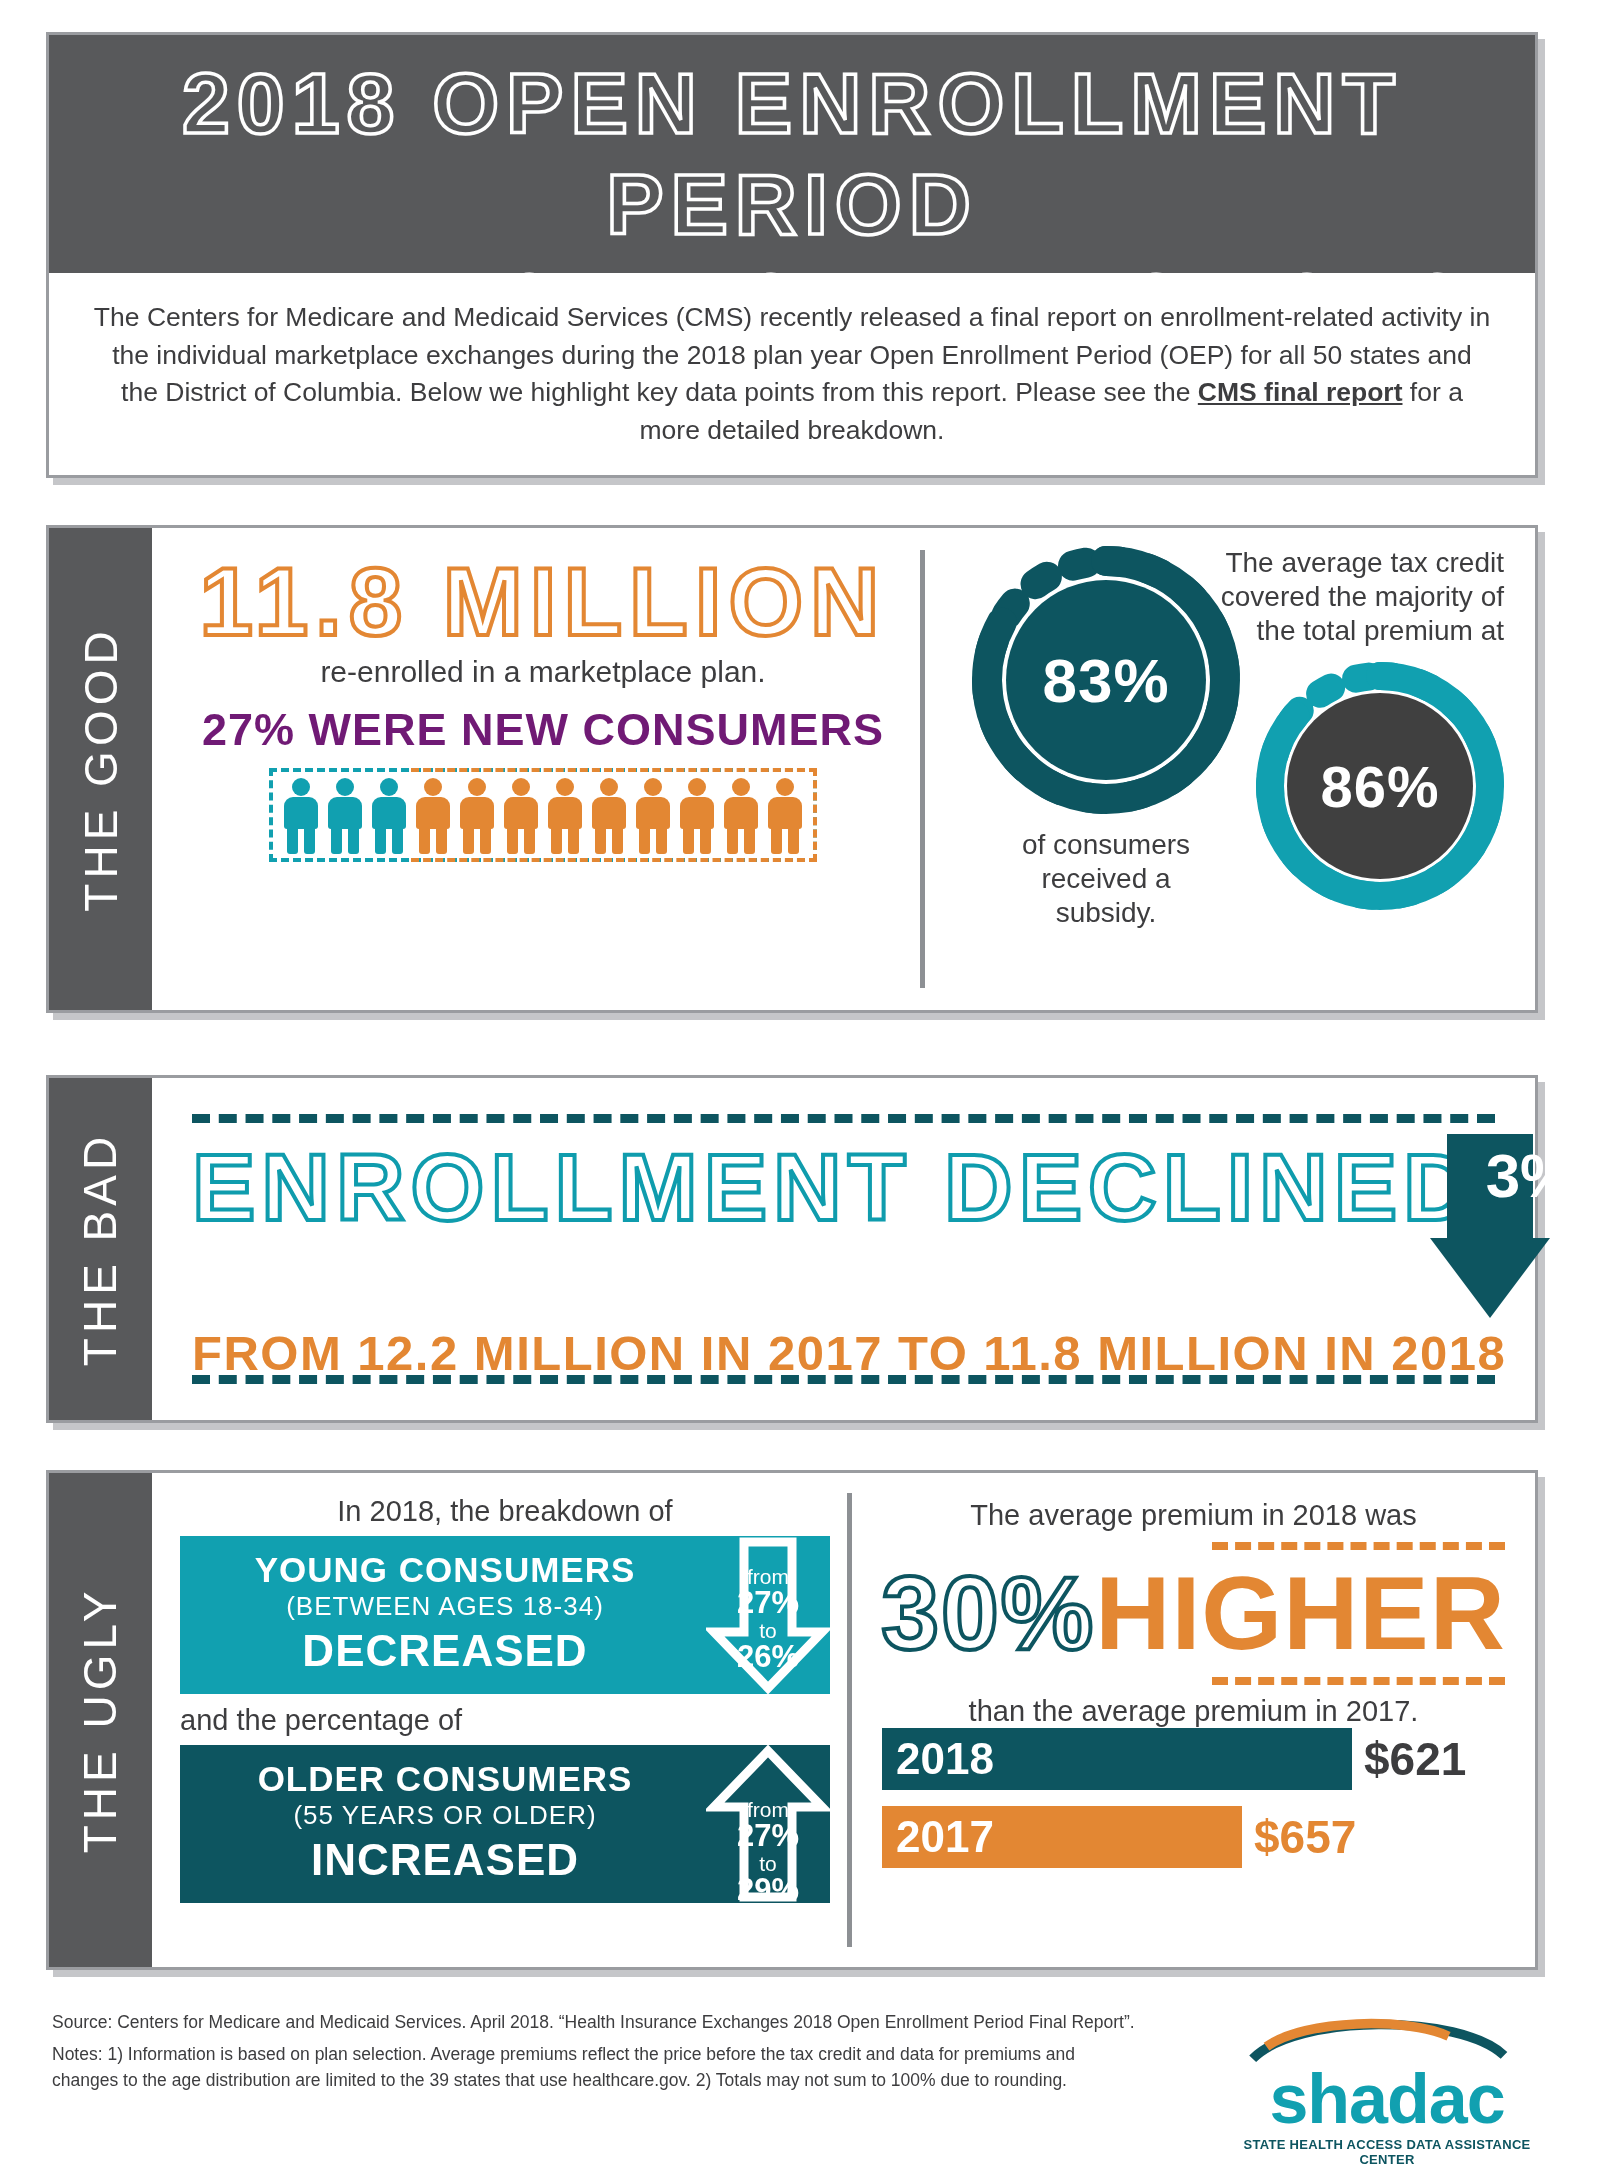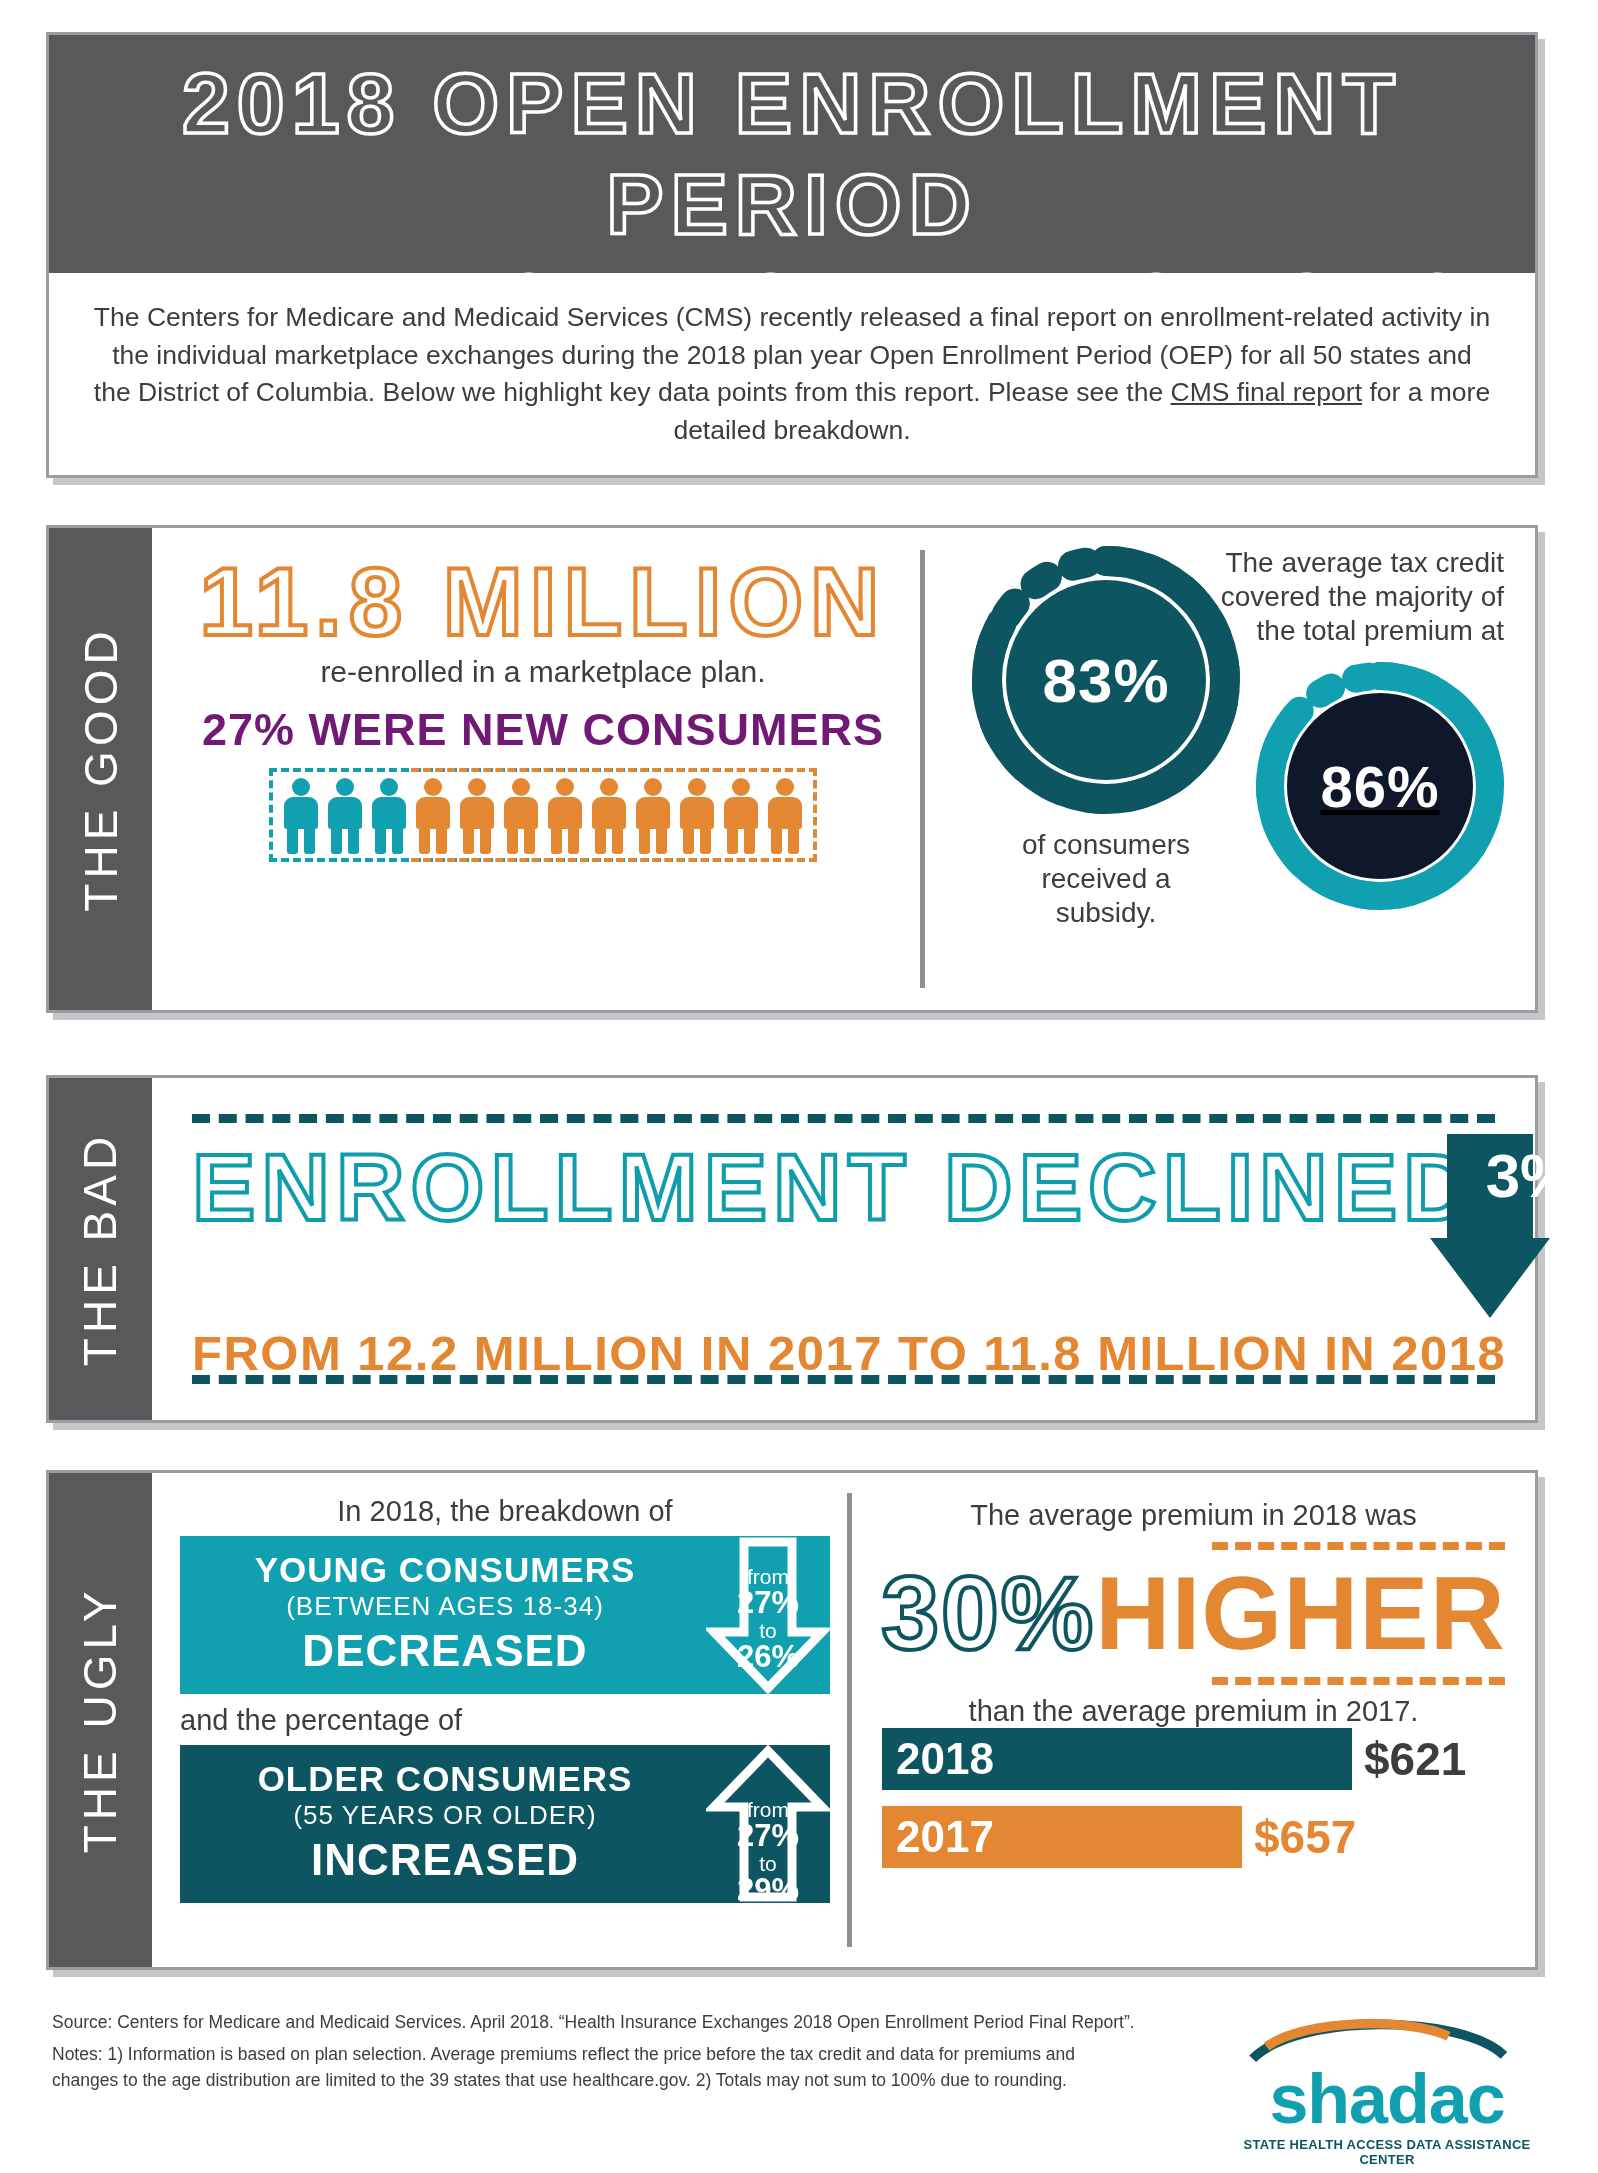--- a/index.html
+++ b/index.html
@@ -48,21 +48,21 @@
   .title-sub {
     font-family: "Liberation Sans Narrow","Liberation Sans", sans-serif;
     font-size: 56px; letter-spacing: 5px; color: #ffffff;
     font-weight: 300; line-height: 1.2; margin-top:2px;
   }
   .intro {
     padding: 26px 44px 20px 44px; text-align:center;
     font-size: 26.5px; line-height: 1.42; color:#3d3d3f;
     font-family: "Liberation Sans", sans-serif;
   }
-  .intro b { font-weight:400; text-decoration: underline; }
+  .intro b { font-weight:700; text-decoration: underline; }
 
   
   #good-panel { left:46px; top:525px; width:1492px; height:488px; }
   #good-body { position:absolute; left:103px; right:0; top:0; bottom:0; }
   .big-orange {
     font-family:"Liberation Sans Narrow","Liberation Sans",sans-serif;
     font-size: 96px; font-weight:700; letter-spacing: 7px;
     color: transparent; -webkit-text-stroke: 4px #e38733;
     line-height:1.05; white-space:nowrap;
   }
@@ -307,21 +307,21 @@
           <div>The average tax credit</div>
           <div>covered the majority of</div>
           <div>the total premium at</div>
         </div>
         <div style="display:flex;justify-content:flex-end;margin-top:14px;">
           <div class="donut" id="donut86" style="width:248px;height:248px;">
               <svg viewBox="0 0 248 248" width="248" height="248" style="position: absolute; left: 0px; top: 0px;">
                 <circle cx="124" cy="124" r="110" fill="none" stroke="#11a0b0" stroke-width="28" stroke-linecap="round" stroke-dasharray="12.6 26.599999999999998" stroke-dashoffset="0" transform="rotate(-90 124 124)"></circle>
                 <circle cx="124" cy="124" r="110" fill="none" stroke="#11a0b0" stroke-width="28" stroke-linecap="round" stroke-dasharray="594.3893300591889 691.1503837897545" stroke-dashoffset="0" transform="rotate(-90 124 124)"></circle>
               </svg>
-            <div class="inner" style="left:31px;top:31px;right:31px;bottom:31px;background:#0f172a;text-decoration:underline;">
+            <div class="inner" style="left:31px;top:31px;right:31px;bottom:31px;background:#404040;">
               <span class="pct" style="font-size:58px;">86%</span>
             </div>
           </div>
         </div>
       </div>
 
     </div>
   </div>
 
   <div class="panel" id="bad-panel">

